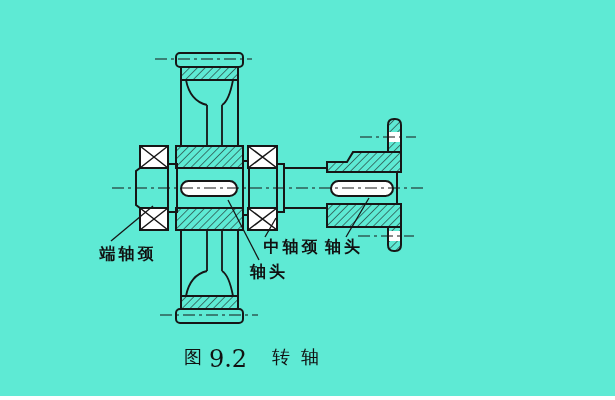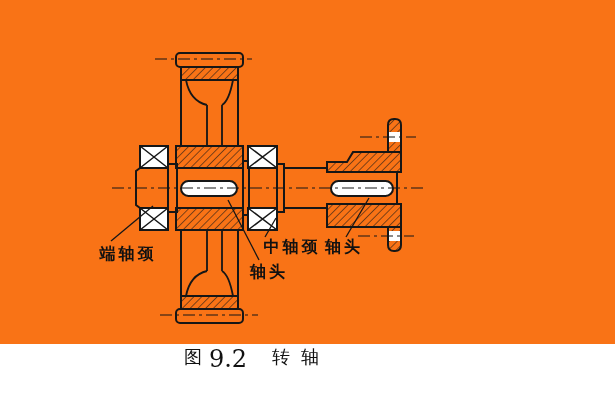--- a/index.html
+++ b/index.html
@@ -1,21 +1,21 @@
 <!DOCTYPE html>
 <html><head>
 <meta charset="utf-8">
 <style>
   html,body{margin:0;padding:0;}
   body{
     width:615px;height:400px;overflow:hidden;
     background:#ffffff;
     font-family:"DejaVu Sans", sans-serif;
   }
-  .page{position:relative;width:615px;height:344px;background:#f97316;}
+  .page{position:relative;width:615px;height:396px;background:#5eead4;}
   svg{position:absolute;left:0;top:0;}
   .part-label{
     font-family:"DejaVu Sans", sans-serif;
     font-weight:bold;
     font-size:16px;
     letter-spacing:3px;
     fill:#111;
   }
   .caption-text{
     font-family:"DejaVu Serif", serif;

